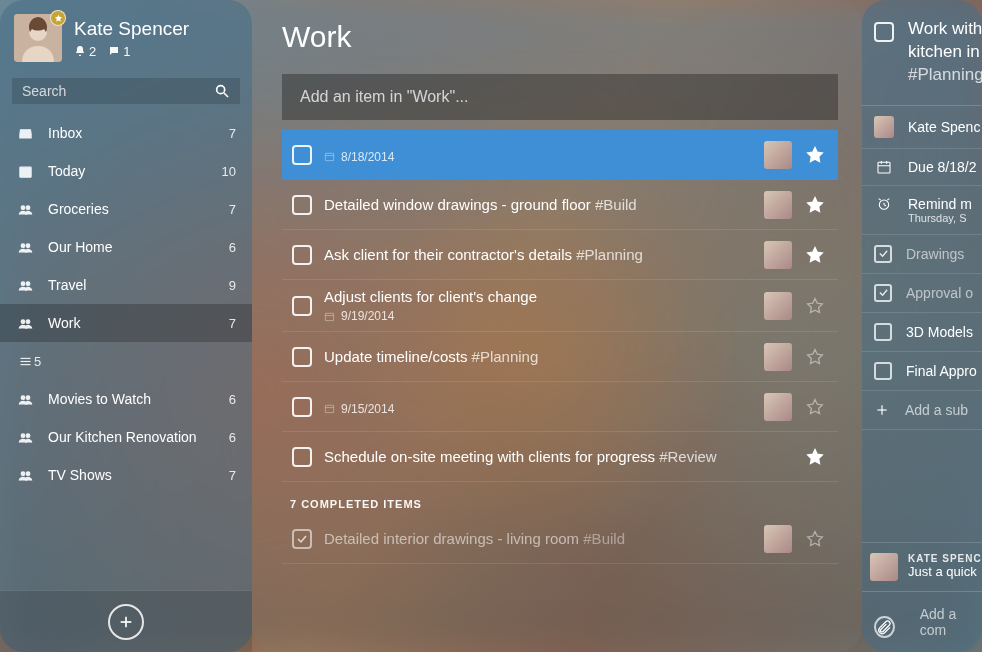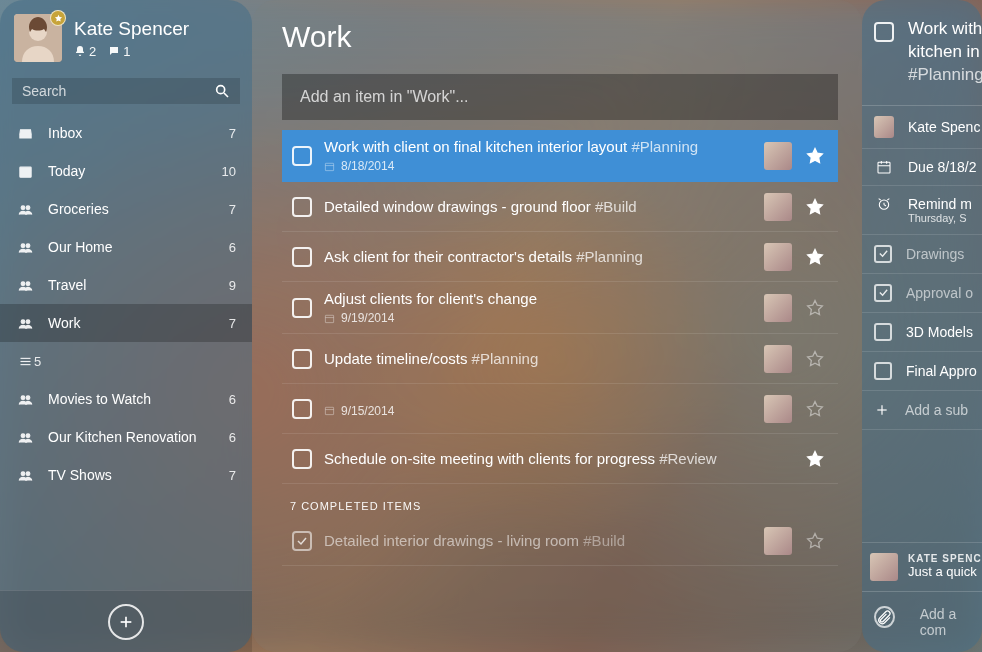--- a/index.html
+++ b/index.html
@@ -64,21 +64,21 @@
   .task-body{ flex:1; min-width:0;}
   .task-title{ font-size:15px; font-weight:400; }
   .tag{ opacity:.75; }
   .task-meta{ display:flex; align-items:center; gap:6px; font-size:12px; opacity:.8; margin-top:4px;}
   .task-meta svg{width:11px;height:11px;fill:currentColor;}
   .task-avatar{ width:28px;height:28px;border-radius:3px;flex-shrink:0; background:linear-gradient(135deg,#d8c6b5,#a88);}
   .star{ width:22px;height:22px; flex-shrink:0; display:flex;align-items:center;justify-content:center;}
   .star svg{width:20px;height:20px;}
   .star.on svg{fill:#fff;stroke:#fff;}
   .star.off svg{fill:none;stroke:rgba(255,255,255,.45);}
-  .completed-hdr{ font-size:11px; letter-spacing:1px; font-weight:400; margin:16px 0 4px 8px; opacity:.95;}
+  .completed-hdr{ font-size:11px; letter-spacing:1px; font-weight:700; margin:16px 0 4px 8px; opacity:.95;}
   .task.completed .task-title, .task.completed .tag { color: rgba(255,255,255,.55); }
   .task.completed .chk{ border-color:rgba(255,255,255,.55);}
   
   .detail { width:120px; height:100%; background: rgba(70,110,135,.55); display:flex; flex-direction:column; overflow:hidden; font-size:14px;}
   .detail-hdr{ display:flex; gap:14px; padding:18px 0 18px 12px; align-items:flex-start;}
   .detail-hdr .chk{ margin-top:4px;}
   .detail-title{ font-size:17px; line-height:1.35; white-space:nowrap;}
   .detail-sep{ height:1px; background:rgba(255,255,255,.18); margin:0;}
   .detail-row{ display:flex; align-items:center; gap:14px; padding:10px 0 10px 12px; white-space:nowrap; border-bottom:1px solid rgba(255,255,255,.12);}
   .detail-row .ico{ width:20px; display:flex; justify-content:center;}
@@ -86,21 +86,21 @@
   .detail-row.twoline{ align-items:flex-start;}
   .detail-row .txt small{ display:block; font-size:11px; opacity:.8;}
   .sub-chk{ width:18px;height:18px;border:2px solid rgba(255,255,255,.75); border-radius:3px; display:flex;align-items:center;justify-content:center;}
   .sub-chk.done svg{width:11px;height:11px;stroke:rgba(255,255,255,.85);}
   .sub-plus{ width:18px;height:18px; display:flex;align-items:center;justify-content:center;}
   .detail-comment{ display:flex; gap:10px; padding:10px 0 10px 8px; border-top:1px solid rgba(255,255,255,.15); margin-top:auto 0;}
   .comment-av{ width:28px;height:28px;border-radius:3px;background:linear-gradient(135deg,#d8c6b5,#a88);flex-shrink:0;}
   .comment-body{ white-space:nowrap;}
   .comment-name{ font-size:10px; letter-spacing:1px; opacity:.85; font-weight:600;}
   .comment-text{ font-size:13px;}
-  .detail-foot{ display:flex; align-items:flex-start; gap:14px; padding:14px 0 14px 12px; border-top:1px solid rgba(255,255,255,.18); color:rgba(255,255,255,.8);}
+  .detail-foot{ display:flex; align-items:flex-end; gap:14px; padding:14px 0 14px 12px; border-top:1px solid rgba(255,255,255,.18); color:rgba(255,255,255,.8);}
   .detail-foot .ico{ width:22px;height:22px;border:2px solid rgba(255,255,255,.7);border-radius:50%;display:flex;align-items:center;justify-content:center;}
   .muted{ color:rgba(255,255,255,.65);padding-left:11px;}
   .sub-done-txt{ color:rgba(255,255,255,.6);}
   .person-face{width:100%;height:100%;}
 </style>
 </head>
 <body>
 <div class="backdrop"></div>
 
 <aside class="sidebar">
@@ -278,21 +278,20 @@
 <main class="main">
   <div class="main-inner">
     <h1 class="list-title">Work</h1>
     <div class="add-item">
       <span>Add an item in "Work"...</span>
     </div>
     <div class="tasks" id="tasks">
         <div class="task selected">
     <div class="chk"></div>
     <div class="task-body">
-      <div class="task-title">Work with client on final kitchen interior layout <span class="tag">#Planning</span></div>
       <div class="task-meta">
               <svg viewBox="0 0 24 24">
                 <rect x="3" y="5" width="18" height="16" rx="1" fill="currentColor" opacity=".0"></rect>
                 <rect x="3" y="5" width="18" height="16" rx="1" fill="none" stroke="currentColor"></rect>
                 <line x1="3" y1="10" x2="21" y2="10" stroke="currentColor"></line>
               </svg>
               <span>8/18/2014</span>
             </div>
     </div>
     <div class="task-avatar"></div>

